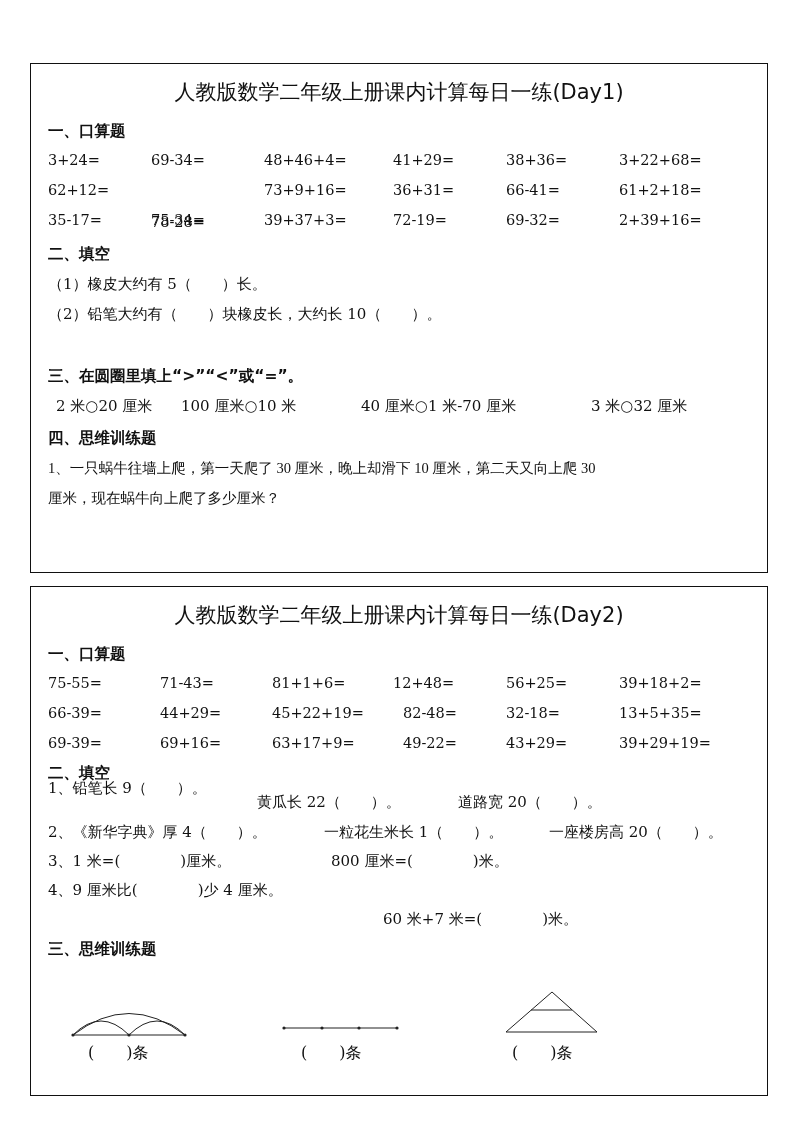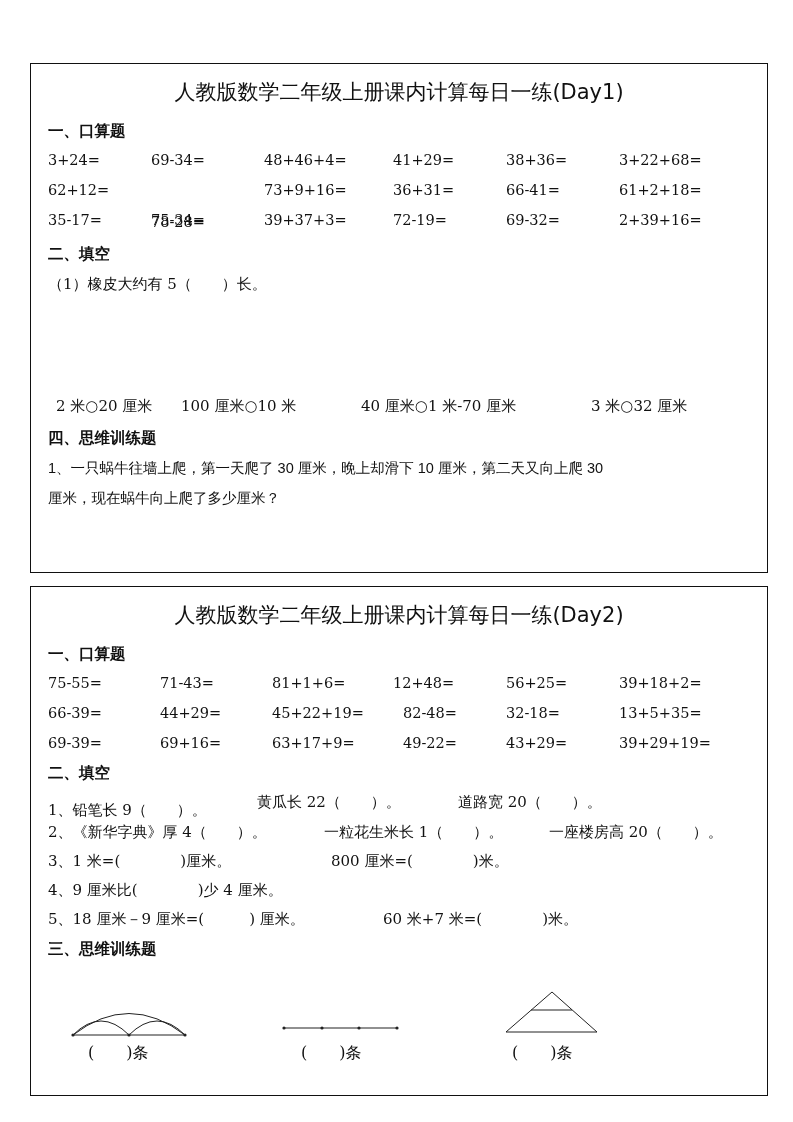--- a/index.html
+++ b/index.html
@@ -6,21 +6,21 @@
   body { width:793px; height:1122px; position:relative; overflow:hidden;
          font-family:"DejaVu Serif", "Liberation Serif", serif; color:#111; }
   .box { position:absolute; left:30px; width:736px; border:1.5px solid #111; background:#fff; }
   #box1 { top:63px; height:508px; }
   #box2 { top:586px; height:508px; }
   .title { position:absolute; left:0; right:0; text-align:center; font-family:"DejaVu Sans", sans-serif;
            font-size:21px; letter-spacing:0px; }
   .sec { position:absolute; left:17px; font-family:"DejaVu Sans", sans-serif; font-weight:bold; font-size:15.5px; }
   .cell { position:absolute; white-space:nowrap; font-size:14.5px; }
   .line { position:absolute; white-space:nowrap; font-size:15px; }
-  .sans { font-family:Liberation Sans, sans-serif;text-align:right; }
+  .sans { font-family:Liberation Serif, serif;text-align:right; }
   svg { position:absolute; overflow:visible; }
   .lbl { position:absolute; font-size:16px; white-space:nowrap; }
 </style>
 </head>
 <body>
 
 <div id="box1" class="box">
   <div class="title" style="top:14px;">人教版数学二年级上册课内计算每日一练(Day1)</div>
 
   <div class="sec" style="top:57px;">一、口算题</div>
@@ -44,21 +44,23 @@
     <span class="cell" style="left:17px;top:148px;">35-17=</span>
     <span class="cell" style="left:120px;top:148px;">75-34=</span>
     <span class="cell" style="left:233px;top:148px;">39+37+3=</span>
     <span class="cell" style="left:362px;top:148px;">72-19=</span>
     <span class="cell" style="left:475px;top:148px;">69-32=</span>
     <span class="cell" style="left:588px;top:148px;">2+39+16=</span>
   </div>
 
   <div class="sec" style="top:180px;">二、填空</div>
   <div class="line" style="left:17px;top:211px;">（1）橡皮大约有 5（　　）长。</div>
+  <div class="line" style="left:17px;top:241px;">（2）铅笔大约有（　　）块橡皮长，大约长 10（　　）。</div>
 
+  <div class="sec" style="top:302px;">三、在圆圈里填上“&gt;”“&lt;”或“=”。</div>
   <div class="line" style="left:25px;top:333px;">2 米○20 厘米</div>
   <div class="line" style="left:150px;top:333px;">100 厘米○10 米</div>
   <div class="line" style="left:330px;top:333px;">40 厘米○1 米-70 厘米</div>
   <div class="line" style="left:560px;top:333px;">3 米○32 厘米</div>
 
   <div class="sec" style="top:364px;">四、思维训练题</div>
   <div class="line sans" style="left:17px;top:395px;font-size:14.5px;">1、一只蜗牛往墙上爬，第一天爬了 30 厘米，晚上却滑下 10 厘米，第二天又向上爬 30</div>
   <div class="line sans" style="left:17px;top:425px;font-size:14.5px;">厘米，现在蜗牛向上爬了多少厘米？</div>
 </div>
 
@@ -85,34 +87,33 @@
     <span class="cell" style="left:17px;top:148px;">69-39=</span>
     <span class="cell" style="left:129px;top:148px;">69+16=</span>
     <span class="cell" style="left:241px;top:148px;">63+17+9=</span>
     <span class="cell" style="left:372px;top:148px;">49-22=</span>
     <span class="cell" style="left:475px;top:148px;">43+29=</span>
     <span class="cell" style="left:588px;top:148px;">39+29+19=</span>
   </div>
 
   <div class="sec" style="top:176px;">二、填空</div>
 
-  <div class="line" style="left:17px;top:214px;">1、铅笔长 9（　　）。</div>
+  <div class="line" style="left:17px;top:192px;">1、铅笔长 9（　　）。</div>
   <div class="line" style="left:226px;top:206px;">黄瓜长 22（　　）。</div>
   <div class="line" style="left:427px;top:206px;">道路宽 20（　　）。</div>
 
   <div class="line" style="left:17px;top:236px;">2、《新华字典》厚 4（　　）。</div>
   <div class="line" style="left:293px;top:236px;">一粒花生米长 1（　　）。</div>
   <div class="line" style="left:518px;top:236px;">一座楼房高 20（　　）。</div>
 
   <div class="line" style="left:17px;top:265px;">3、1 米=(　　　　)厘米。</div>
   <div class="line" style="left:300px;top:265px;">800 厘米=(　　　　)米。</div>
 
   <div class="line" style="left:17px;top:294px;">4、9 厘米比(　　　　)少 4 厘米。</div>
 
-  <div class="line" style="left:17px;top:323px;">5、18 厘米－9 厘米=(　　　) 厘米。</div>
   <div class="line" style="left:352px;top:323px;">60 米+7 米=(　　　　)米。</div>
 
   <div class="sec" style="top:352px;">三、思维训练题</div>
 
   <svg style="left:0;top:0;" width="736" height="508">
     <line x1="42" y1="448" x2="154" y2="448" stroke="#222" stroke-width="1.2"></line>
     <path d="M42 448 Q98 405 154 448" fill="none" stroke="#222" stroke-width="1"></path>
     <path d="M42 448 Q70 420 98 448" fill="none" stroke="#222" stroke-width="1"></path>
     <path d="M98 448 Q126 420 154 448" fill="none" stroke="#222" stroke-width="1"></path>
     <circle cx="42" cy="448" r="1.6" fill="#222"></circle>

